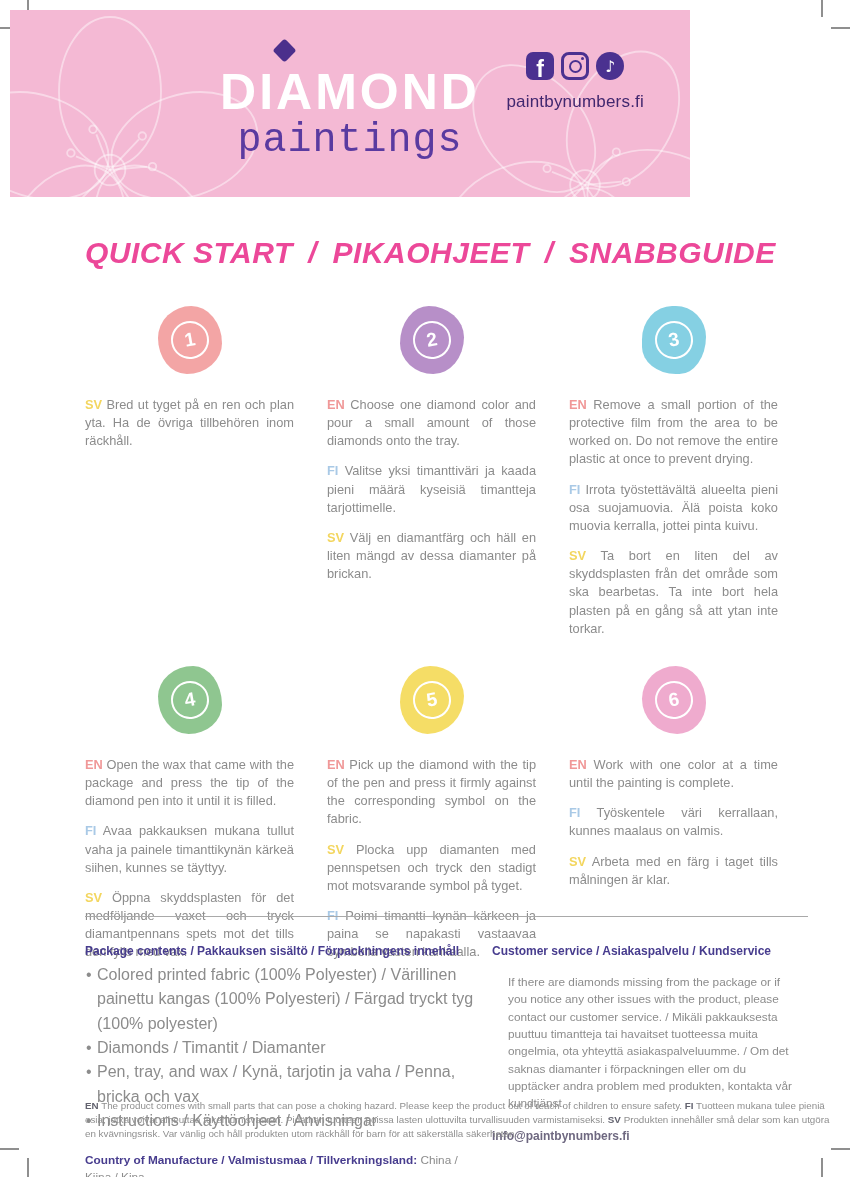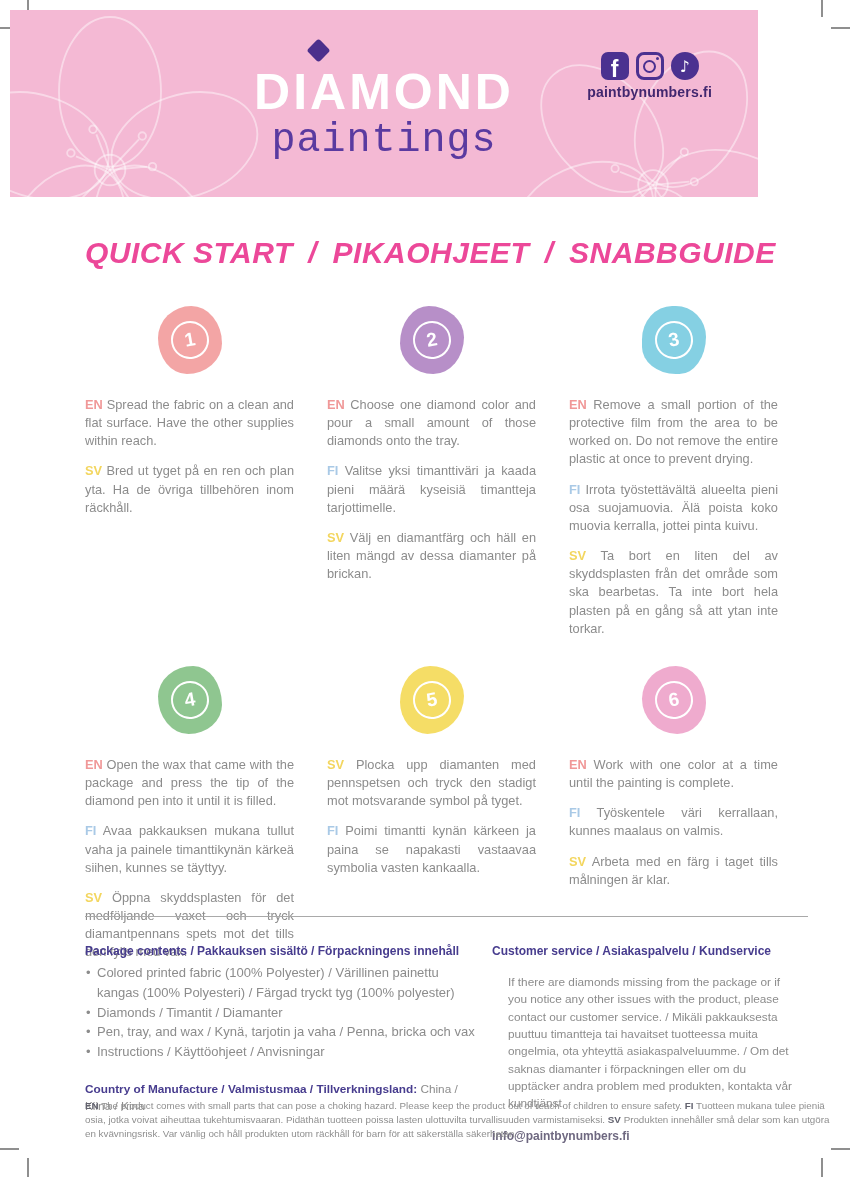--- a/index.html
+++ b/index.html
@@ -10,39 +10,39 @@
   .crop.tl-v{left:27px;top:0;width:2px;height:17px;}
   .crop.tl-h{left:0;top:27px;width:19px;height:2px;}
   .crop.tr-v{left:821px;top:0;width:2px;height:17px;}
   .crop.tr-h{right:0;top:27px;width:19px;height:2px;}
   .crop.bl-h{left:0;top:1148px;width:19px;height:2px;}
   .crop.bl-v{left:27px;top:1158px;width:2px;height:19px;}
   .crop.br-h{right:0;top:1148px;width:19px;height:2px;}
   .crop.br-v{left:821px;top:1158px;width:2px;height:19px;}
 
   
-  .header{position:absolute;left:10px;top:10px;width:748px;height:187px;background:#f4b9d4;overflow:hidden;}
+  .header{position:absolute;left:10px;top:10px;width:680px;height:187px;background:#f4b9d4;overflow:hidden;}
   .flower{position:absolute;pointer-events:none;}
   .flower svg{display:block;}
   .flower.left{left:-70px;top:-10px;width:340px;height:340px;}
   .flower.right{right:-60px;top:10px;width:330px;height:330px;}
 
   .logo{position:absolute;left:0;right:0;top:32px;text-align:center;}
   .diamond-glyph{width:17px;height:17px;background:#4b2f8c;border-radius:3px;margin:0 auto 8px;transform:translateX(-66px) rotate(45deg);}
   .brand-title{font-size:50px;font-weight:800;color:#ffffff;letter-spacing:3px;line-height:1;}
   .brand-subtitle{font-size:40px;font-weight:500;color:#5a3aa0;letter-spacing:1px;margin-top:4px;line-height:1;}
 
   .social{position:absolute;top:42px;right:46px;text-align:center;}
   .social-icons{display:flex;gap:7px;justify-content:center;}
   .icon-fb{width:28px;height:28px;background:#4b3190;border-radius:7px;color:#fff;font-weight:700;font-size:23px;display:flex;align-items:flex-end;justify-content:center;line-height:0.9;overflow:hidden;}
   .icon-ig{width:28px;height:28px;border:3px solid #4b3190;border-radius:8px;box-sizing:border-box;position:relative;}
   .icon-ig .lens{position:absolute;left:50%;top:50%;width:9px;height:9px;margin:-6.5px 0 0 -6.5px;border:2px solid #4b3190;border-radius:50%;}
   .icon-ig .dot{position:absolute;right:2px;top:2px;width:3px;height:3px;border-radius:50%;background:#4b3190;}
   .icon-tt{width:28px;height:28px;background:#4b3190;border-radius:50%;color:#fff;display:flex;align-items:center;justify-content:center;font-size:16px;font-weight:700;font-family:"DejaVu Sans",sans-serif;}
-  .website{margin-top:4px;font-size:14px;font-weight:700;color:#41276f;letter-spacing:0.2px;}
+  .website{margin-top:12px;font-size:17px;font-weight:400;color:#41276f;letter-spacing:0.2px;}
 
   
   .main-title{position:absolute;left:85px;top:236px;font-size:30px;font-weight:800;color:#443a8c;letter-spacing:0.5px;}
 
   
   .steps-grid{position:absolute;left:85px;top:306px;width:693px;display:grid;grid-template-columns:1fr 1fr 1fr;column-gap:33px;row-gap:16px;}
   .blob-wrap{display:flex;justify-content:center;margin-bottom:22px;}
   .blob{width:64px;height:68px;display:flex;align-items:center;justify-content:center;border-radius:52% 48% 55% 45% / 47% 55% 45% 53%;}
   .step:nth-child(2) .blob{border-radius:45% 55% 48% 52% / 55% 46% 54% 45%;}
   .step:nth-child(3) .blob{border-radius:50% 50% 44% 56% / 52% 48% 58% 42%;}
@@ -52,21 +52,21 @@
   .ring{width:34px;height:34px;border:2px solid #ffffff;border-radius:50%;display:flex;align-items:center;justify-content:center;color:#ffffff;font-size:19px;font-weight:700;transform:rotate(-10deg);}
   .step p{margin:0 0 12px 0;font-size:12.8px;line-height:1.42;color:#8c8c8c;text-align:justify;}
   .lbl{font-weight:700;}
 
   
   .divider{position:absolute;left:85px;top:916px;width:723px;height:0;border-top:1.5px solid #a9a9a9;}
   .footer-left{position:absolute;left:85px;top:944px;width:392px;}
   .footer-right{position:absolute;left:492px;top:944px;width:318px;}
   .footer-heading{margin:0 0 5px 0;font-size:12px;font-weight:700;color:#473c8e;}
   .bullets{margin:0;padding:0;list-style:none;}
-  .bullets li{font-size:13px;color:#8c8c8c;line-height:1.52;padding-left:12px;position:relative;}
+  .bullets li{font-size:16px;color:#8c8c8c;line-height:1.52;padding-left:12px;position:relative;}
   .bullets li::before{content:"\2022";position:absolute;left:1px;color:#8c8c8c;}
   .country{margin-top:19px;font-size:11.8px;line-height:1.45;}
   .country .c-label{font-weight:700;color:#473c8e;}
   .country .c-value{color:#8c8c8c;}
   .cs-body{margin:16px;font-size:11.8px;color:#8c8c8c;line-height:1.47;}
   .cs-email{margin-top:9px;font-size:12px;font-weight:700;color:#6e6880;}
 
   .disclaimer{position:absolute;left:85px;top:1089px;width:748px;font-size:9.8px;color:#8f8f8f;line-height:1.42;}
   .disclaimer b{color:#63636f;font-weight:700;}
 </style>
@@ -154,21 +154,20 @@
 <div class="steps-grid">
 
   <div class="step">
     <div class="blob-wrap">
         <div class="blob" style="background: rgb(243, 165, 165);">
           <span class="ring">
             <span>1</span>
           </span>
         </div>
       </div>
-    <p><span class="lbl" style="color: rgb(240, 152, 152);">EN</span> <span>Spread the fabric on a clean and flat surface. Have the other supplies within reach.</span></p>
     <p><span class="lbl" style="color: rgb(243, 214, 95);">SV</span> <span>Bred ut tyget på en ren och plan yta. Ha de övriga tillbehören inom räckhåll.</span></p>
   </div>
 
   <div class="step">
     <div class="blob-wrap">
         <div class="blob" style="background: rgb(183, 143, 200);">
           <span class="ring">
             <span>2</span>
           </span>
         </div>
@@ -205,20 +204,21 @@
   </div>
 
   <div class="step">
     <div class="blob-wrap">
         <div class="blob" style="background: rgb(245, 221, 102);">
           <span class="ring">
             <span>5</span>
           </span>
         </div>
       </div>
+    <p><span class="lbl" style="color: rgb(240, 152, 152);">EN</span> <span>Pick up the diamond with the tip of the pen and press it firmly against the corresponding symbol on the fabric.</span></p>
     <p><span class="lbl" style="color: rgb(243, 214, 95);">SV</span> <span>Plocka upp diamanten med pennspetsen och tryck den stadigt mot motsvarande symbol på tyget.</span></p>
     <p><span class="lbl" style="color: rgb(169, 201, 230);">FI</span> <span>Poimi timantti kynän kärkeen ja paina se napakasti vastaavaa symbolia vasten kankaalla.</span></p>
   </div>
 
   <div class="step">
     <div class="blob-wrap">
         <div class="blob" style="background: rgb(239, 171, 206);">
           <span class="ring">
             <span>6</span>
           </span>

